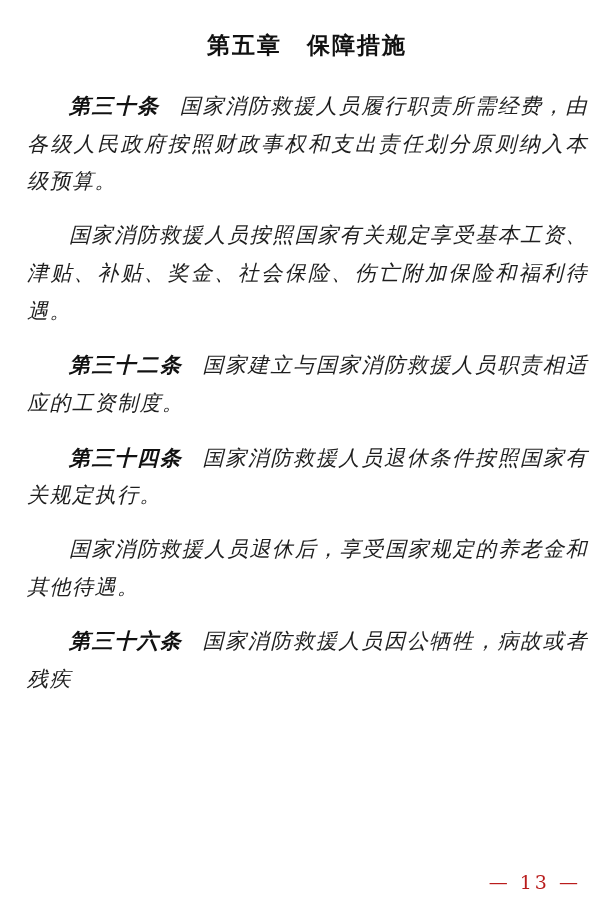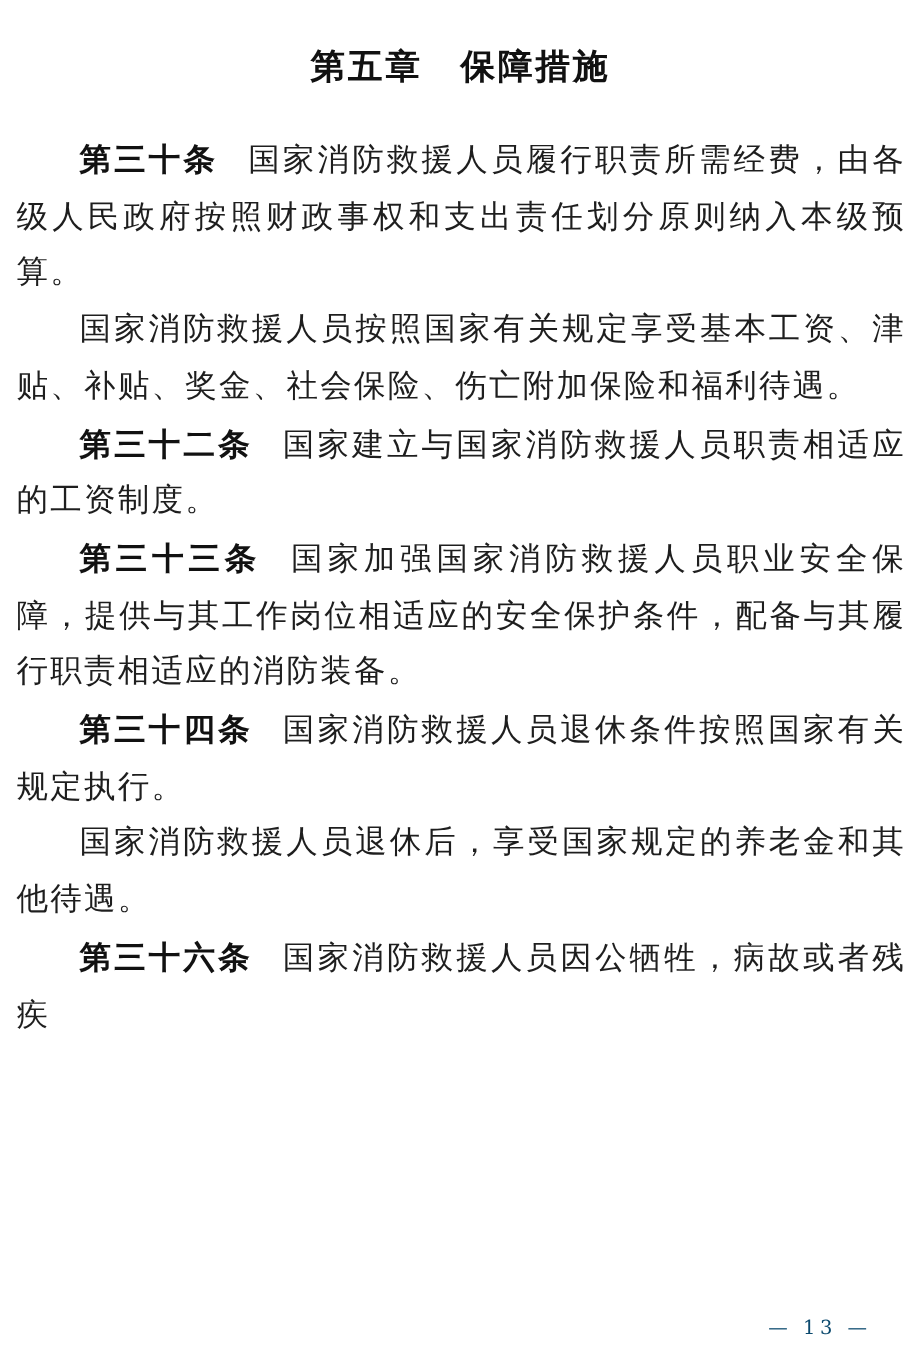--- a/index.html
+++ b/index.html
@@ -29,54 +29,54 @@
   .doc-body {
     margin-top: 26px;
     padding: 0 10px 0 11px;
     font-size: 21px;
     line-height: 37.7px;
     text-align: justify;
     text-justify: inter-character;
     letter-spacing: 1.5px;
   }
   .para {
-    margin: 0;
+    margin: 16px;
     text-indent: 2em;
+    font-style: italic;
   }
   .lead {
     font-weight: 700;
     color: #111111;
     margin-right: 20px;
   }
   .page-number {
     position: absolute;
     right: 33px;
     bottom: 14px;
-    font-size: 13px;
+    font-size: 19px;
     letter-spacing: 3px;
-    color: #0c4a6e;
+    color: #b91c1c;
     white-space: nowrap;
   }
 </style>
 </head>
 <body>
 
 <div class="page">
 
   <div class="chapter-title">第五章　保障措施</div>
 
   <div class="doc-body">
   <p class="para"><span class="lead">第三十条</span><span class="para-text">国家消防救援人员履行职责所需经费，由各级人民政府按照财政事权和支出责任划分原则纳入本级预算。</span></p>
 
 
   <p class="para"><span class="para-text">国家消防救援人员按照国家有关规定享受基本工资、津贴、补贴、奖金、社会保险、伤亡附加保险和福利待遇。</span></p>
 
   <p class="para"><span class="lead">第三十二条</span><span class="para-text">国家建立与国家消防救援人员职责相适应的工资制度。</span></p>
 
-  <p class="para"><span class="lead">第三十三条</span><span class="para-text">国家加强国家消防救援人员职业安全保障，提供与其工作岗位相适应的安全保护条件，配备与其履行职责相适应的消防装备。</span></p>
 
 
   <p class="para"><span class="lead">第三十四条</span><span class="para-text">国家消防救援人员退休条件按照国家有关规定执行。</span></p>
 
   <p class="para"><span class="para-text">国家消防救援人员退休后，享受国家规定的养老金和其他待遇。</span></p>
 
   <p class="para"><span class="lead">第三十六条</span><span class="para-text">国家消防救援人员因公牺牲，病故或者残疾</span></p>
 </div>
 
   <div class="page-number">— 13 —</div>

